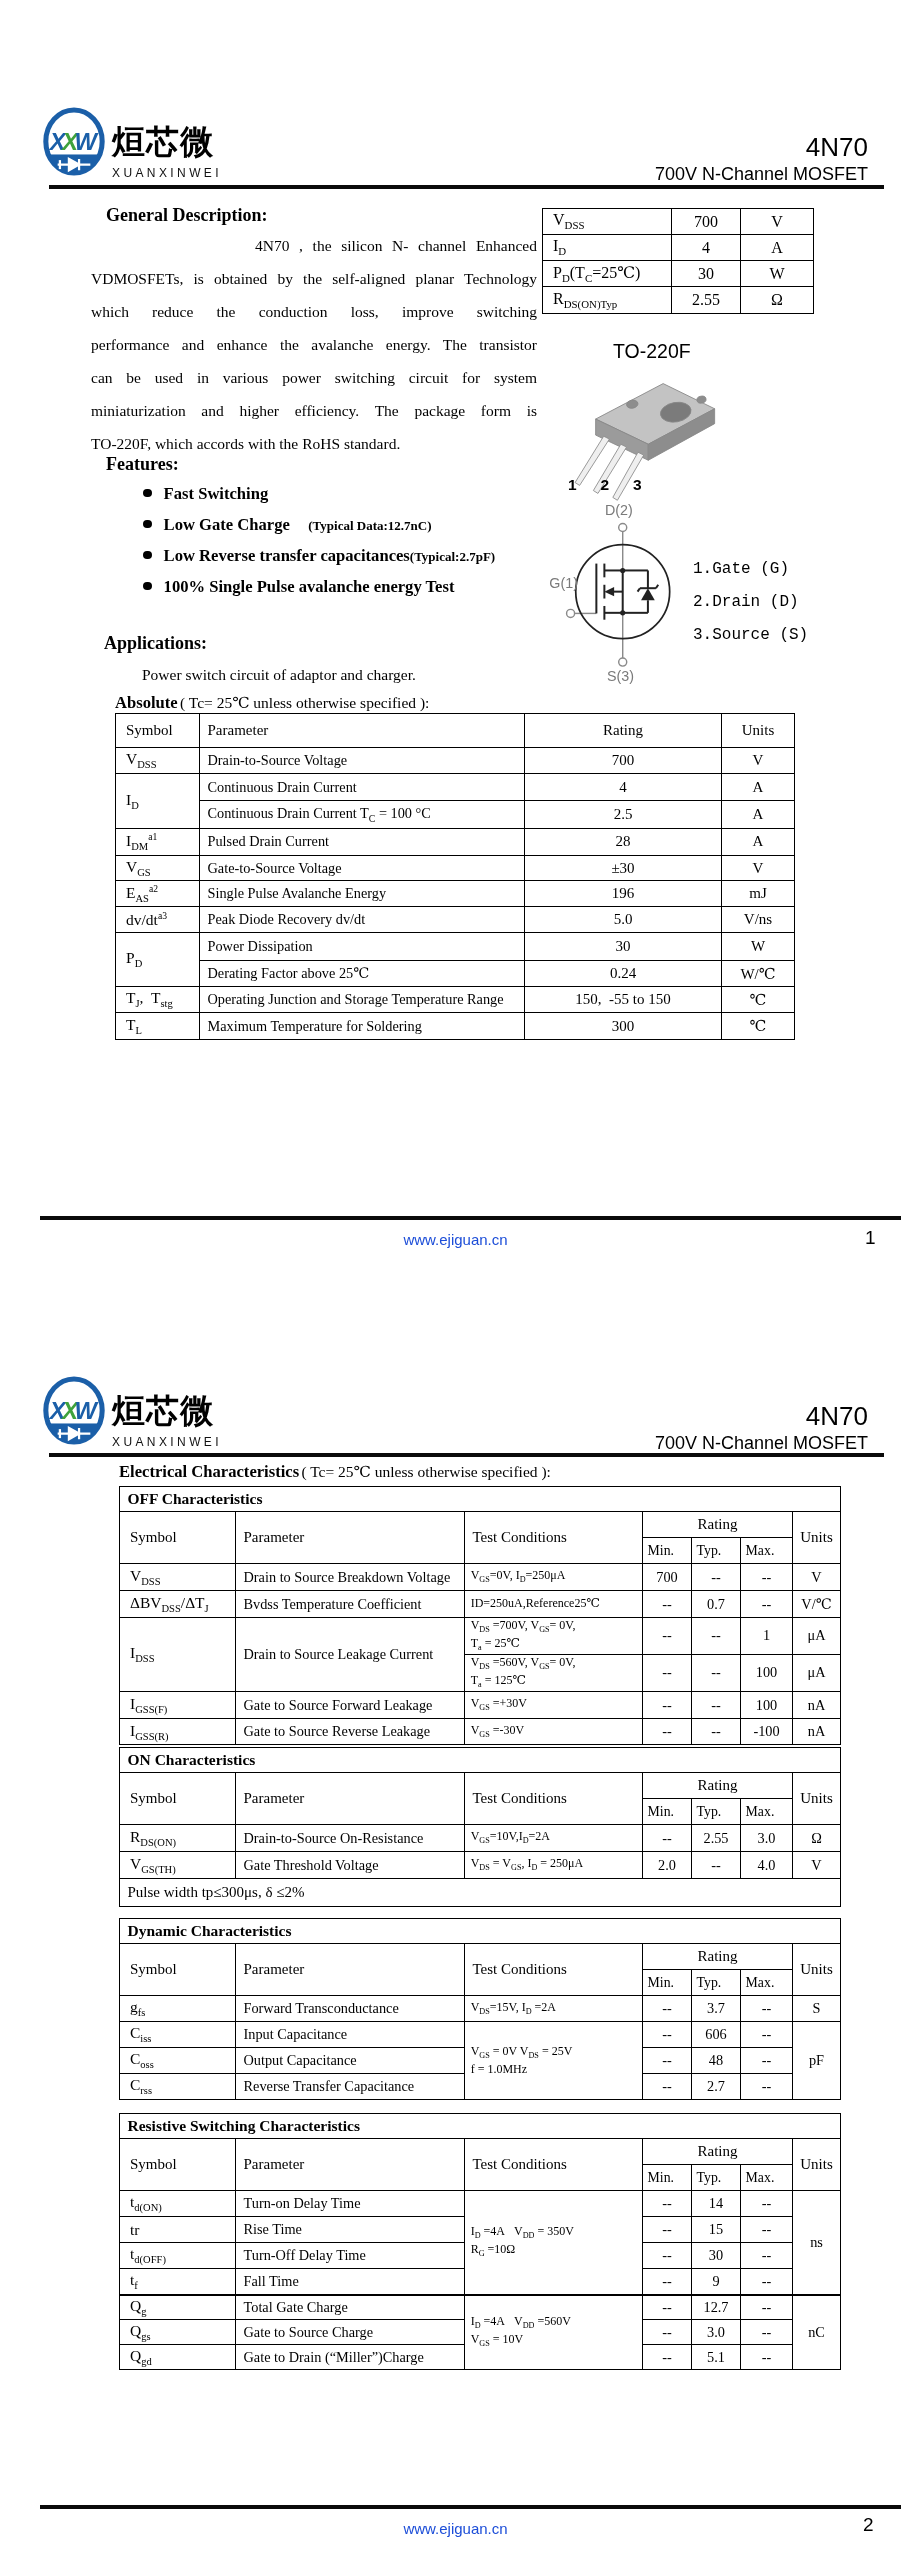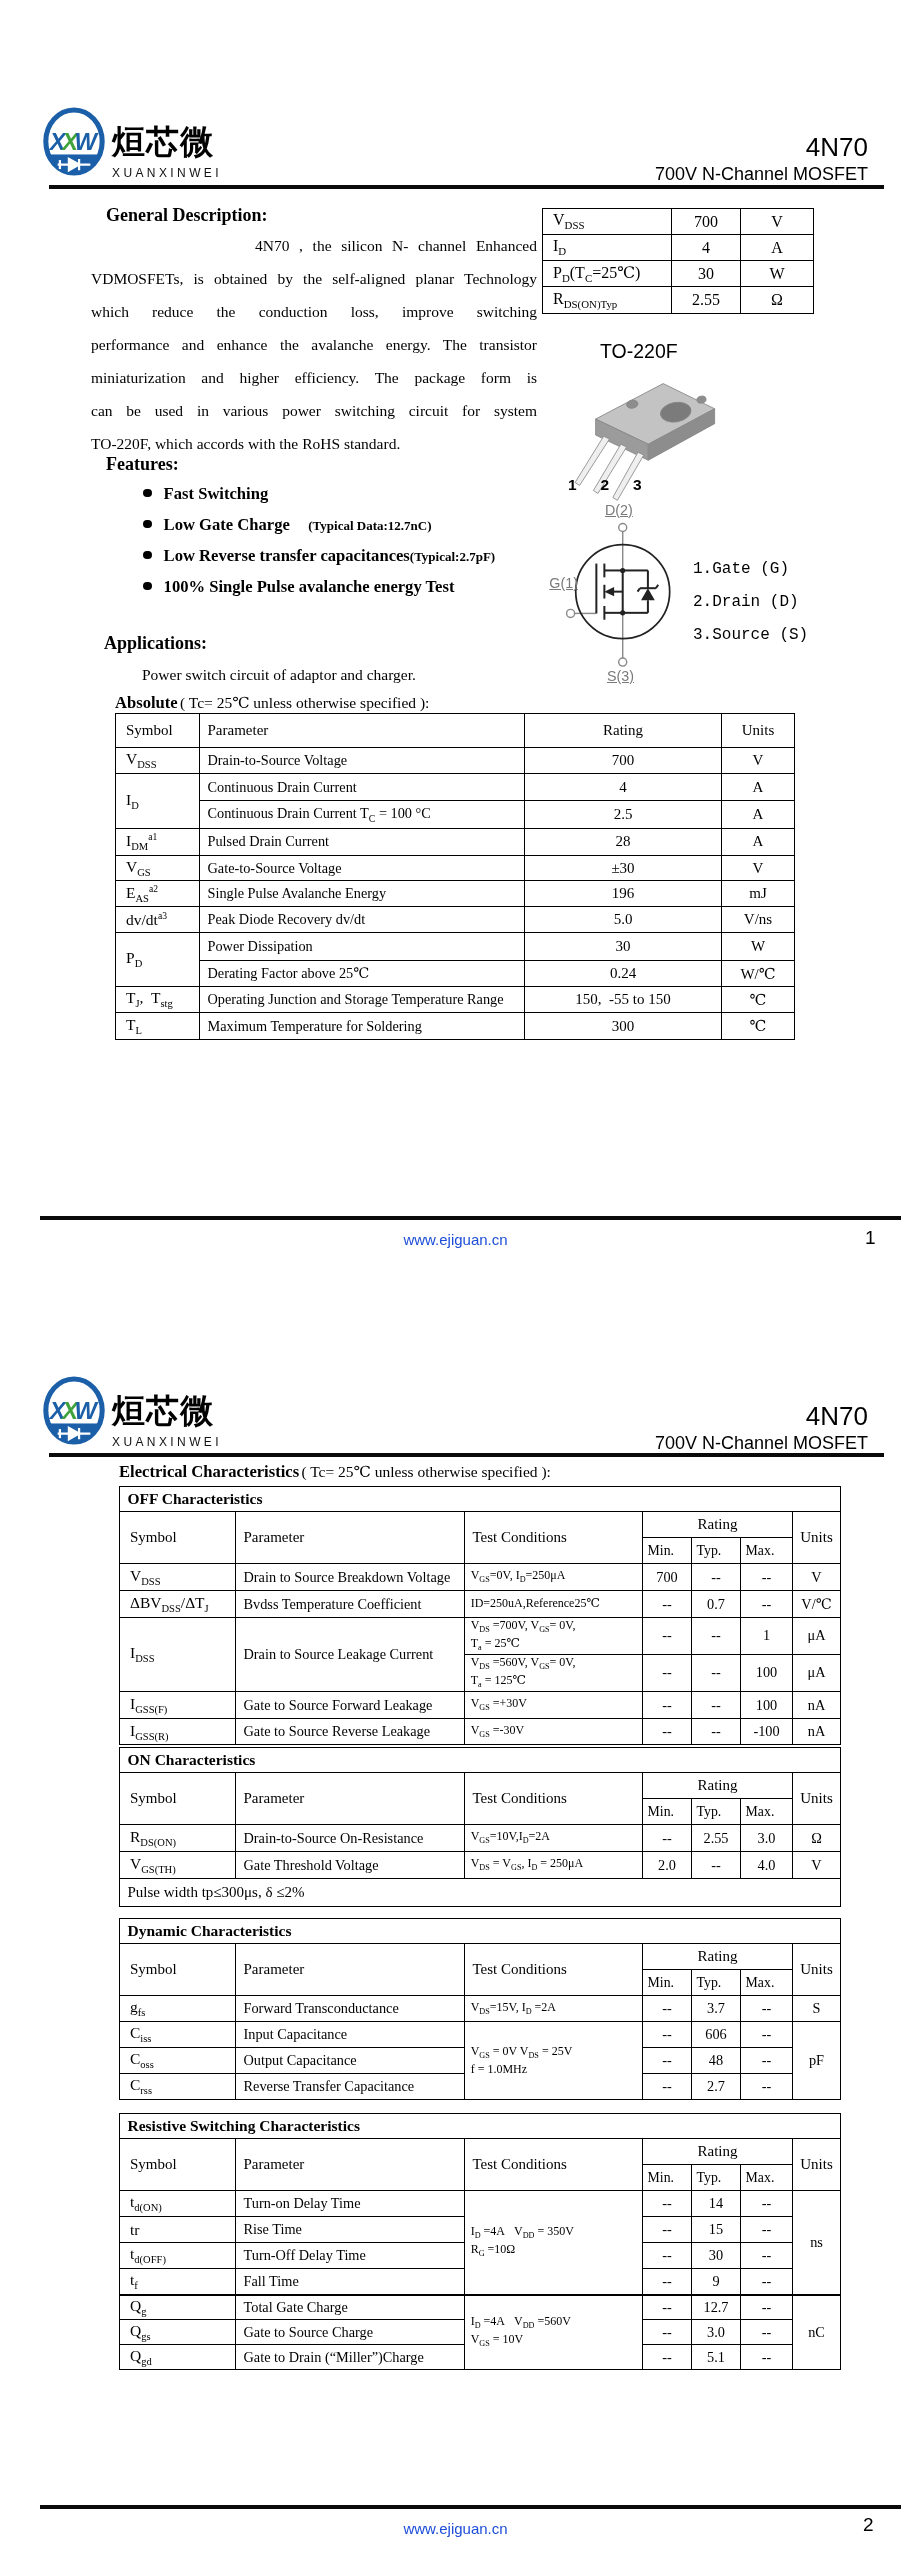--- a/index.html
+++ b/index.html
@@ -37,21 +37,21 @@
   td.hd2{font-size:13.8px;text-align:left;}
   td.ttl{font-size:15.5px;font-weight:bold;padding-left:7.5px;}
   td.note{font-size:15px;padding-left:7.5px;}
   tr.qsep td{border-top:2.3px solid #000;}
   sub{font-size:68%;}
   sup{font-size:62%;}
 
   .sum-table td{font-size:16px;}
 
   
-  .pinlab{color:#7a7a7a;font-size:14.3px;font-family:"Liberation Sans",sans-serif;text-decoration:underline;}
+  .pinlab{color:#7a7a7a;font-size:14.3px;font-family:"Liberation Sans",sans-serif;}
   .legend-line{font-size:16px;font-family:Liberation Mono, monospace;color:#000;height:33px;}
   .pins123{font-size:15.5px;font-weight:bold;letter-spacing:9.8px;font-family:"Liberation Sans",sans-serif;}
   .pkg-name{font-size:19.5px;font-family:"Liberation Sans",sans-serif;}
 
   .footer-site{font-size:15px;text-align:center;font-family:"Liberation Sans",sans-serif;color:#1d4ed8;}
   .footer-num{font-size:19px;font-family:"Liberation Sans",sans-serif;}
 </style>
 </head>
 <body>
 
@@ -84,22 +84,22 @@
     <div class="part-sub">700V N-Channel MOSFET</div>
   </div>
   <div class="rule" style="left:49px;top:185px;width:835px"></div>
 
   <div class="abs h1" style="left:106px;top:205px">General Description:</div>
   <div class="abs" style="left:91px;top:237px;width:446px">
     <div class="body-line first">4N70   , the silicon N- channel   Enhanced</div>
     <div class="body-line">VDMOSFETs, is obtained by the self-aligned planar Technology</div>
     <div class="body-line">which reduce the conduction loss, improve switching</div>
     <div class="body-line">performance and enhance the avalanche energy. The transistor</div>
+    <div class="body-line">can be used in various power switching circuit for system</div>
     <div class="body-line">miniaturization and higher efficiency. The package form is</div>
-    <div class="body-line">can be used in various power switching circuit for system</div>
     <div class="body-line last">TO-220F, which accords with the RoHS standard.</div>
   </div>
 
   <table class="t1 abs sum-table" style="left:542px;top:208px;width:271px">
     <colgroup>
         <col style="width:129px">
         <col style="width:69px">
         <col style="width:73px">
       </colgroup>
     <tbody>
@@ -119,21 +119,21 @@
       <td class="c">W</td>
     </tr>
     <tr style="height:27px">
       <td class="sym">R<sub>DS(ON)Typ</sub></td>
       <td class="c">2.55</td>
       <td class="c">Ω</td>
     </tr>
   </tbody>
     </table>
 
-  <div class="abs pkg-name" style="left:600px;top:340px">TO-220F</div>
+  <div class="abs pkg-name" style="left:613px;top:340px">TO-220F</div>
   <svg class="abs" style="left:562px;top:363px" width="184" height="143" viewBox="0 0 320 250">
     <g stroke="#878787" stroke-width="1.5">
       <polygon points="58,98 176,36 266,80 150,142" fill="#c3c3c3"></polygon>
       <polygon points="58,98 150,142 150,170 58,126" fill="#9b9b9b"></polygon>
       <polygon points="150,142 266,80 266,106 150,170" fill="#8d8d8d"></polygon>
       <ellipse cx="198" cy="86" rx="27" ry="17" fill="#7b7b7b" transform="rotate(-10 198 86)"></ellipse>
       <ellipse cx="122" cy="72" rx="10" ry="7" fill="#8d8d8d" transform="rotate(-10 122 72)"></ellipse>
       <ellipse cx="243" cy="64" rx="8" ry="6" fill="#8d8d8d" transform="rotate(-10 243 64)"></ellipse>
     </g>
     <g fill="#efefef" stroke="#8a8a8a" stroke-width="1.5">

